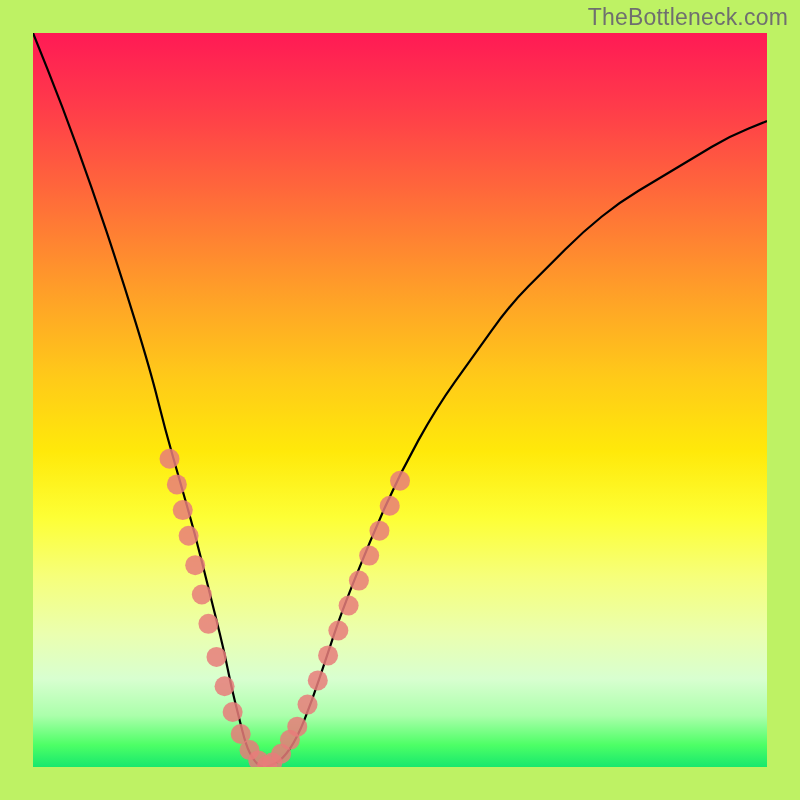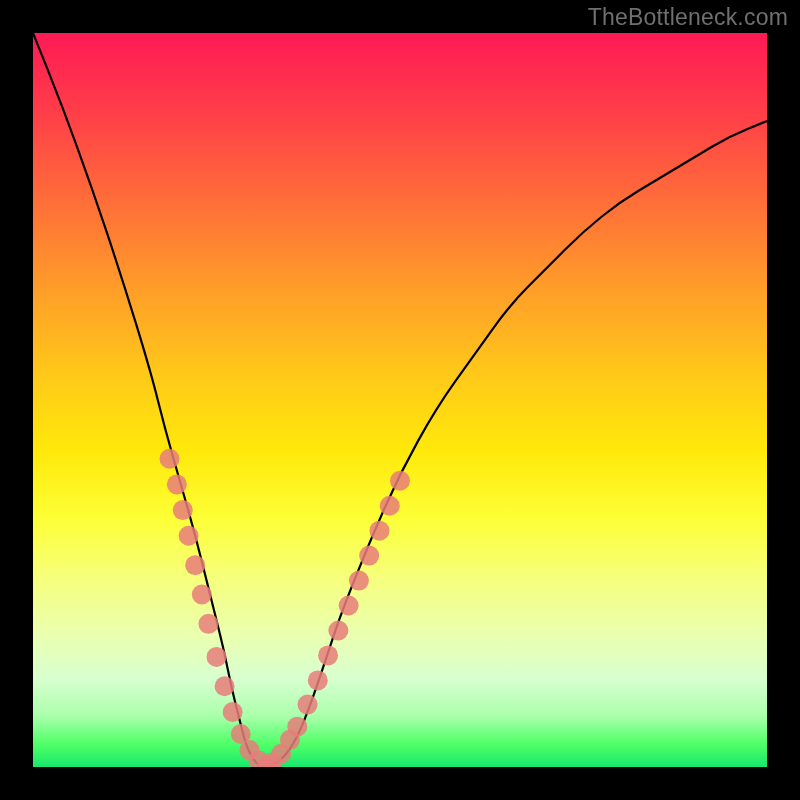--- a/index.html
+++ b/index.html
@@ -6,21 +6,21 @@
     margin: 0;
     padding: 0;
     width: 800px;
     height: 800px;
     overflow: hidden;
     font-family: Arial, Helvetica, sans-serif;
   }
   .frame {
     width: 800px;
     height: 800px;
-    background: #000000;
+    background: #bef264;
     position: relative;
   }
   .watermark {
     position: absolute;
     top: 4px;
     right: 12px;
     color: #6f6f6f;
     font-size: 23px;
     font-weight: 400;
     letter-spacing: 0.2px;

